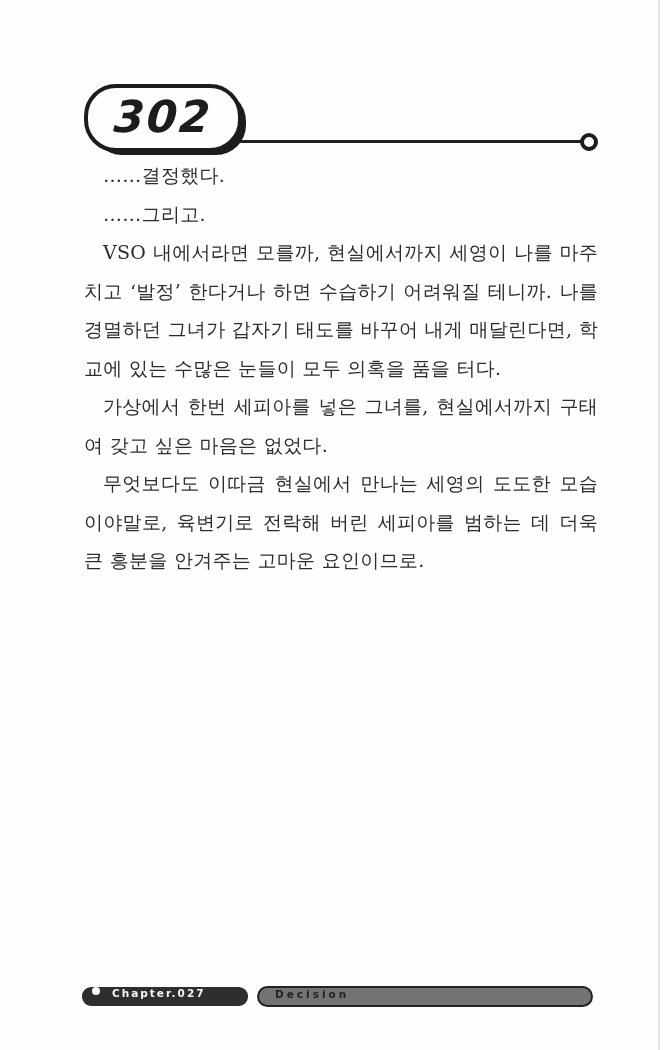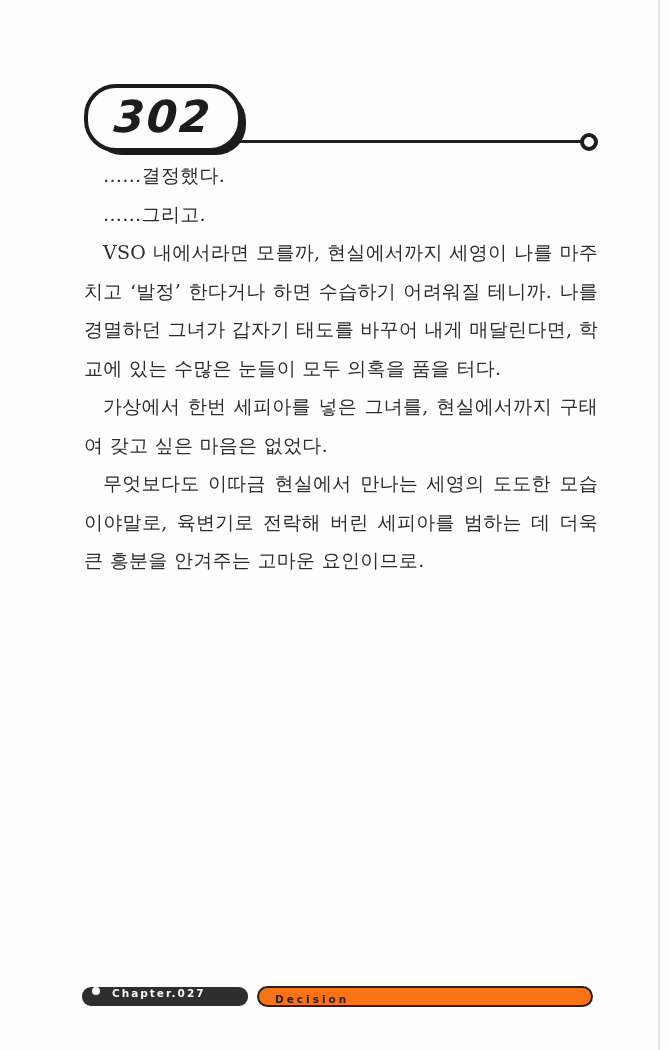--- a/index.html
+++ b/index.html
@@ -124,25 +124,25 @@
     color: #f5f5f5;
     margin-left: 12px;
     white-space: nowrap;
   }
   .section-badge {
     position: absolute;
     left: 257px;
     top: 986px;
     width: 332px;
     height: 17px;
-    background: #f97316;
+    background: #737373;
     border: 2px solid #222222;
     border-radius: 11px;
     display: flex;
-    align-items: flex-end;
+    align-items: flex-start;
   }
   .section-label {
     font-family: "DejaVu Sans", "Liberation Sans", sans-serif;
     font-size: 10.5px;
     font-weight: bold;
     letter-spacing: 3px;
     color: #222222;
     margin-left: 16px;
     white-space: nowrap;
   }

